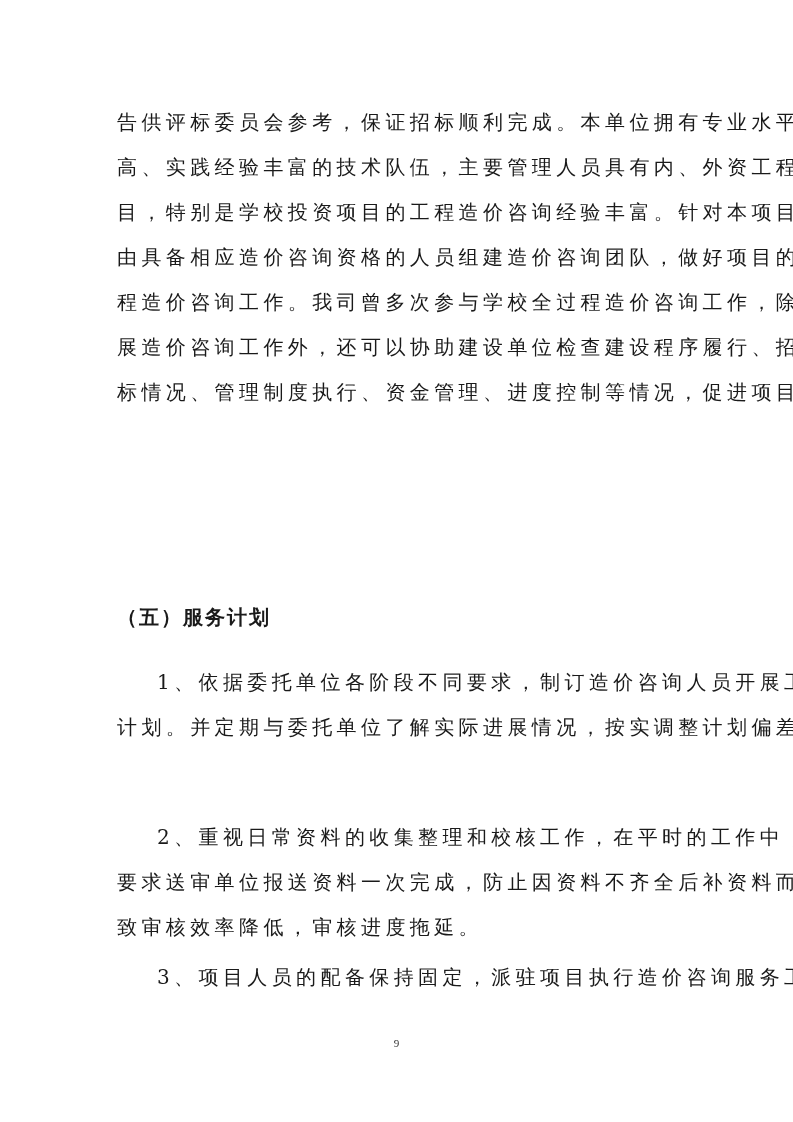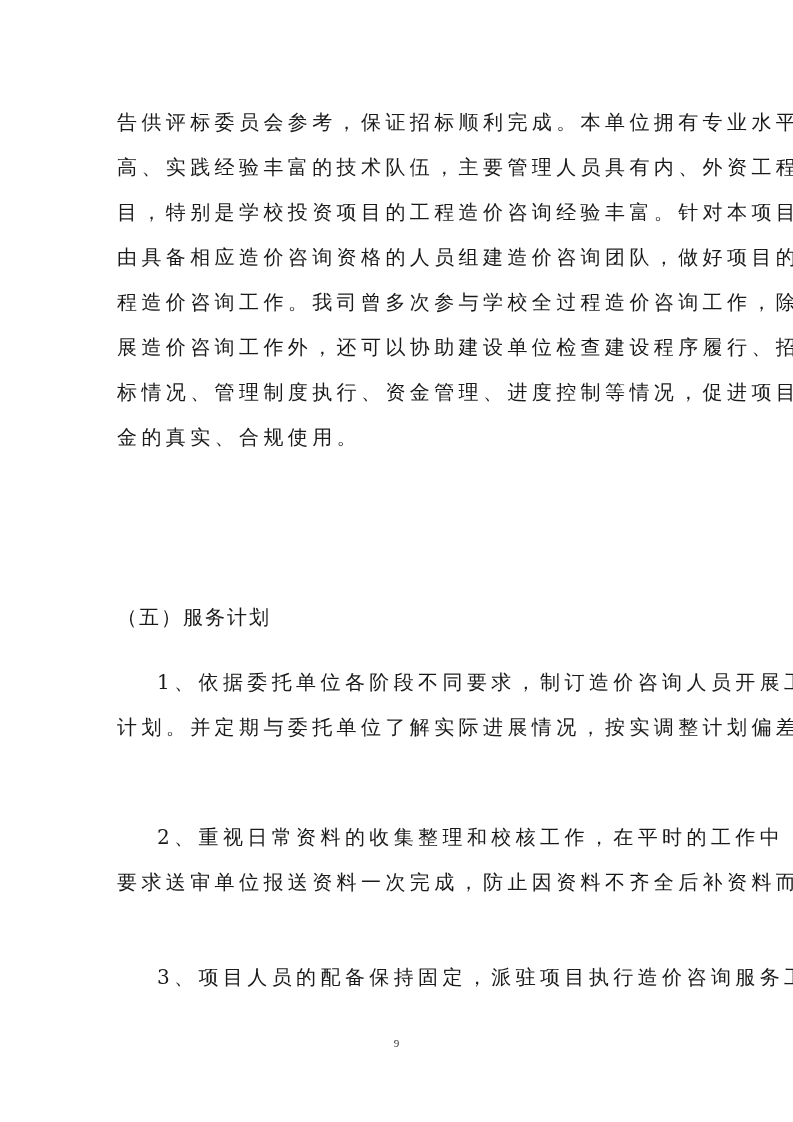--- a/index.html
+++ b/index.html
@@ -35,21 +35,21 @@
   .indent {
     left: 157px;
   }
   .heading {
     position: absolute;
     left: 117px;
     top: 602px;
     height: 30px;
     line-height: 30px;
     font-size: 20px;
-    font-weight: normal;
+    font-weight: bold;
     letter-spacing: 2px;
     white-space: nowrap;
     font-family: "DejaVu Sans", "Liberation Sans", sans-serif;
   }
   .page-number {
     position: absolute;
     left: 0;
     width: 793px;
     top: 1037px;
     text-align: center;
@@ -63,26 +63,26 @@
 
 <div class="page">
 
   <div class="line" style="top:107px">告供评标委员会参考，保证招标顺利完成。本单位拥有专业水平较</div>
   <div class="line" style="top:152px">高、实践经验丰富的技术队伍，主要管理人员具有内、外资工程项</div>
   <div class="line" style="top:197px">目，特别是学校投资项目的工程造价咨询经验丰富。针对本项目将</div>
   <div class="line" style="top:242px">由具备相应造价咨询资格的人员组建造价咨询团队，做好项目的工</div>
   <div class="line" style="top:287px">程造价咨询工作。我司曾多次参与学校全过程造价咨询工作，除开</div>
   <div class="line" style="top:332px">展造价咨询工作外，还可以协助建设单位检查建设程序履行、招投</div>
   <div class="line" style="top:377px">标情况、管理制度执行、资金管理、进度控制等情况，促进项目资</div>
-  <div class="line" style="top:422px">金的真实、合规使用。</div>
 
   <div class="heading">（五）服务计划</div>
 
   <div class="line indent" style="top:667px">1、依据委托单位各阶段不同要求，制订造价咨询人员开展工作</div>
   <div class="line" style="top:712px">计划。并定期与委托单位了解实际进展情况，按实调整计划偏差，</div>
 
   <div class="line indent" style="top:822px">2、重视日常资料的收集整理和校核工作，在平时的工作中，需</div>
   <div class="line" style="top:867px">要求送审单位报送资料一次完成，防止因资料不齐全后补资料而导</div>
+  <div class="line" style="top:912px">致审核效率降低，审核进度拖延。</div>
 
   <div class="line indent" style="top:962px">3、项目人员的配备保持固定，派驻项目执行造价咨询服务工作</div>
 
   <div class="page-number">9</div>
 </div>
 
 </body></html>

